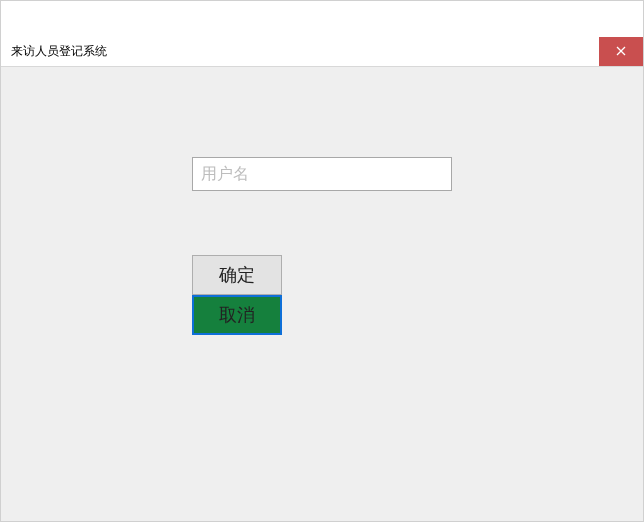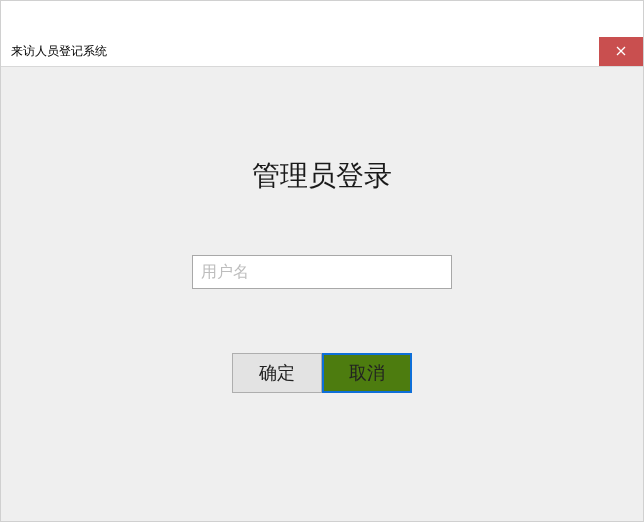--- a/index.html
+++ b/index.html
@@ -74,54 +74,54 @@
       font-family: inherit;
     }
     .field::placeholder {
       color: #bdbdbd;
     }
     .button-row {
       width: 260px;
       display: flex;
       justify-content: center;
       margin-top: 20px;
+      flex-direction: column;
     }
     .btn {
       width: 90px;
       height: 40px;
       background: #e3e3e3;
       border: 1px solid #aeaeae;
       font-size: 18px;
       color: #222;
       cursor: pointer;
       font-family: inherit;
     }
     .btn.focused {
       border: 2px solid #0e6fd8;
-      background: #4d7c0f;
+      background: #15803d;
     }
   </style>
 </head>
 <body>
 
 <div class="window">
   <div class="titlebar">
     <span class="titlebar-title">来访人员登记系统</span>
     <div class="close-btn">
       <span>
         <svg width="10" height="10" viewBox="0 0 10 10">
           <line x1="1" y1="1" x2="9" y2="9" stroke="#fff" stroke-width="1.2"></line>
           <line x1="9" y1="1" x2="1" y2="9" stroke="#fff" stroke-width="1.2"></line>
         </svg>
       </span>
     </div>
   </div>
 
   <div class="content">
-    <h1 class="heading">管理员登录</h1>
 
     <input type="text" class="field" placeholder="用户名" style="">
 
 
     <div class="button-row">
       <button class="btn">确定</button>
       <button class="btn focused">取消</button>
     </div>
   </div>
 </div>

